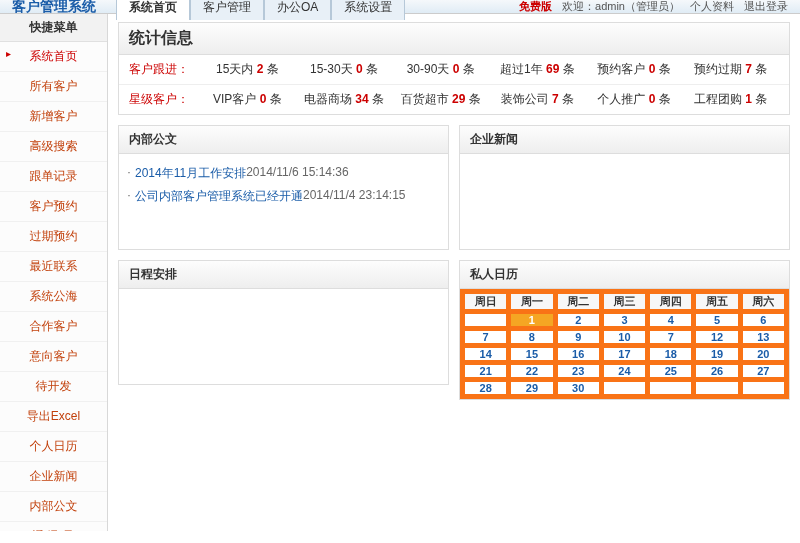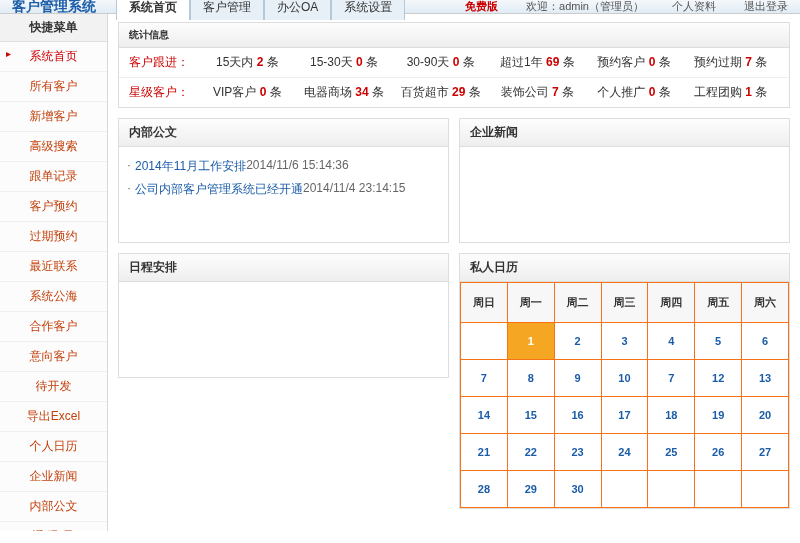--- a/index.html
+++ b/index.html
@@ -2,50 +2,50 @@
 <html><head>
 <meta charset="utf-8">
 <style>
 *{margin:0;padding:0;box-sizing:border-box}
 body{font-family:"Microsoft YaHei",Arial,sans-serif;font-size:12px;background:#fff;color:#333}
 .header{height:14px;background:linear-gradient(#f5f8fb,#e0ecf5);border-bottom:1px solid #ccc;display:flex;align-items:center;padding:0 12px}
 .logo{color:#1a5ca8;font-weight:bold;font-size:14px;margin-right:20px}
 .tabs{display:flex;gap:0}
 .tab{padding:4px 12px;border:1px solid #b6c8d8;border-bottom:none;cursor:pointer;background:#e8f0f7;font-size:12px;color:#333}
 .tab.active{background:#fff;font-weight:bold}
-.header-right{margin-left:auto;display:flex;gap:28px;align-items:flex-end;font-size:11px}
+.header-right{margin-left:auto;display:flex;gap:10px;align-items:flex-end;font-size:11px}
 .free{color:#c00;font-weight:bold}
 .welcome{color:#555}
 .link{color:#555;cursor:pointer}
 .container{display:flex;height:calc(100vh - 26px)}
 .sidebar{width:108px;border-right:1px solid #d8d8d8;background:#fcfcfc}
 .side-title{background:#f2f2f2;text-align:center;font-weight:bold;padding:5px 0;border-bottom:1px solid #e0e0e0;font-size:12px}
 .side-item{padding:6px 0;text-align:center;border-bottom:1px solid #f0f0f0;cursor:pointer;position:relative;font-size:12px;color:#c2410c}
 .side-item.active{color:#c00}
 .side-item.active::before{content:"▸";position:absolute;left:6px;font-size:10px}
 .main{flex:1;padding:8px 10px;overflow:auto}
 .stat-box{border:1px solid #ddd;margin-bottom:10px}
-.stat-title{background:linear-gradient(#fdfdfd,#eee);padding:5px 10px;font-weight:bold;border-bottom:1px solid #ddd;font-size:10px}
+.stat-title{background:linear-gradient(#fdfdfd,#eee);padding:5px 10px;font-weight:bold;border-bottom:1px solid #ddd;font-size:16px}
 .stat-row{display:flex;padding:6px 10px;border-bottom:1px solid #eee}
 .stat-row:last-child{border-bottom:none}
 .stat-label{width:70px;color:#c00;font-weight:normal}
 .stat-cells{display:flex;flex:1}
 .stat-cell{flex:1;text-align:center;color:#333}
 .stat-cell .n{color:#c00;font-weight:bold}
 .panels{display:flex;gap:10px}
 .panel-col{flex:1;display:flex;flex-direction:column;gap:10px}
 .panel{border:1px solid #ddd}
 .panel-title{background:linear-gradient(#fdfdfd,#eee);padding:5px 10px;font-weight:bold;border-bottom:1px solid #ddd;font-size:12px}
 .panel-body{padding:8px;min-height:95px}
 .doc-item{display:flex;justify-content:flex-start;padding:3px 0;color:#1a5ca8;cursor:pointer}
 .doc-item .t{color:#1a5ca8}
 .doc-item .d{color:#666}
 .doc-item::before{content:"·";margin-right:4px;color:#666}
 .cal{width:100%;border-collapse:collapse}
-.cal th,.cal td{border:1px solid #f97316;text-align:center;padding:12px 0;font-size:11px}
+.cal th,.cal td{border:5px solid #f97316;text-align:center;padding:0 0;font-size:11px}
 .cal th{background:#f7f7f7;font-weight:bold}
 .cal td{color:#1a5ca8;font-weight:bold;cursor:pointer}
 .cal td.other{color:#999;font-weight:normal}
 .cal td.today{background:#f5a623;color:#fff}
 </style>
 </head>
 <body>
 
 <div class="header">
   <div class="logo">客户管理系统</div>

